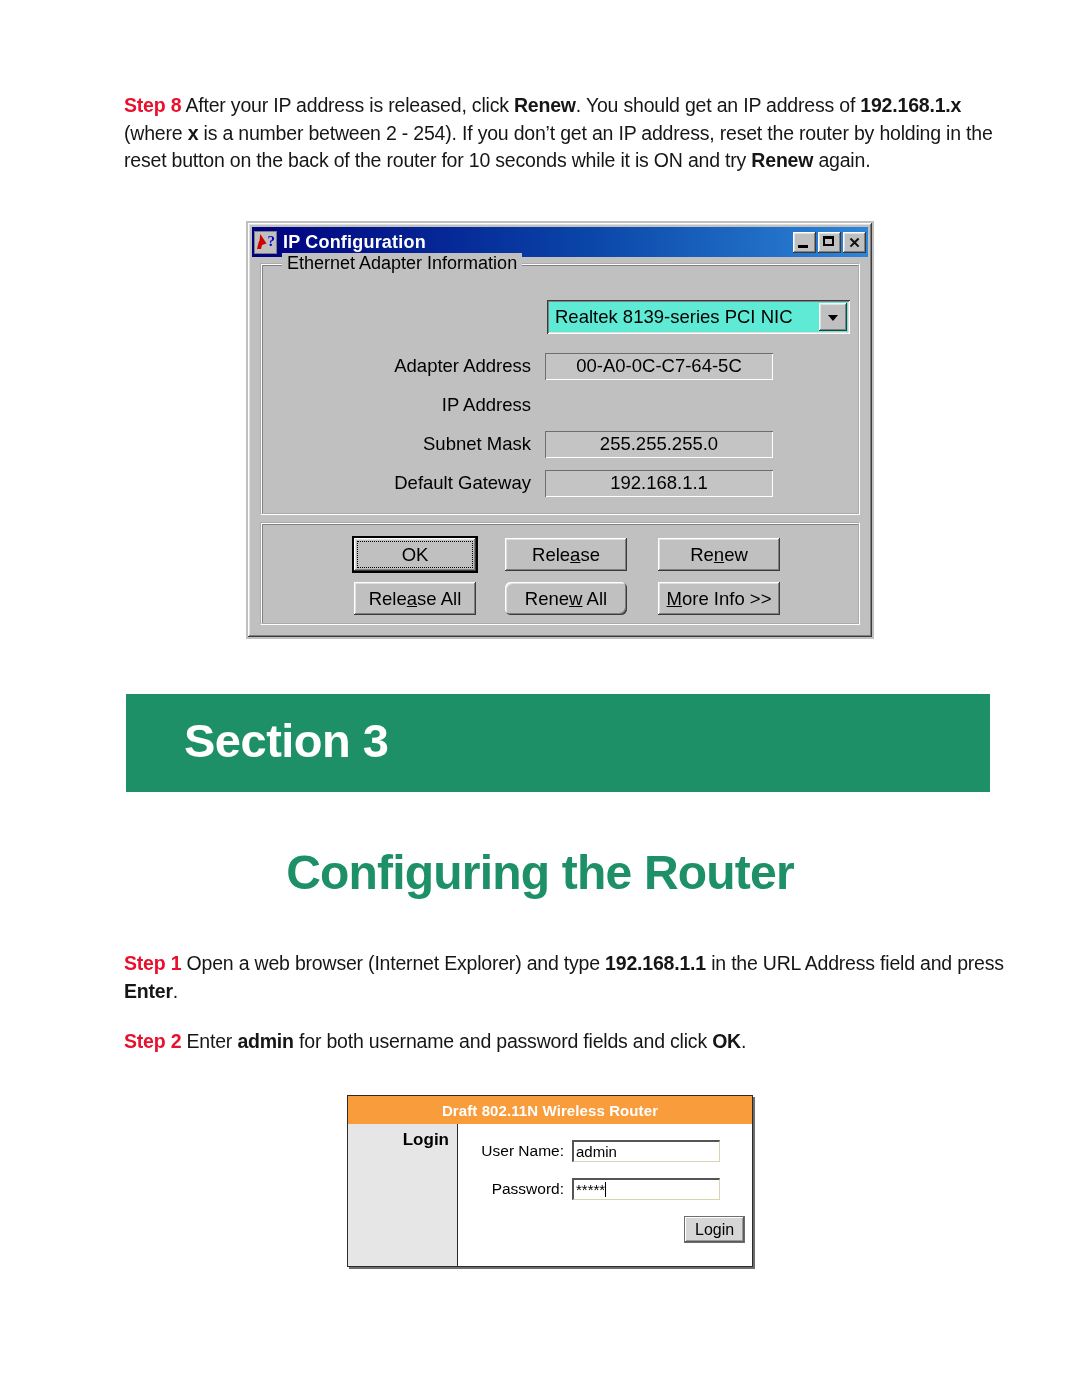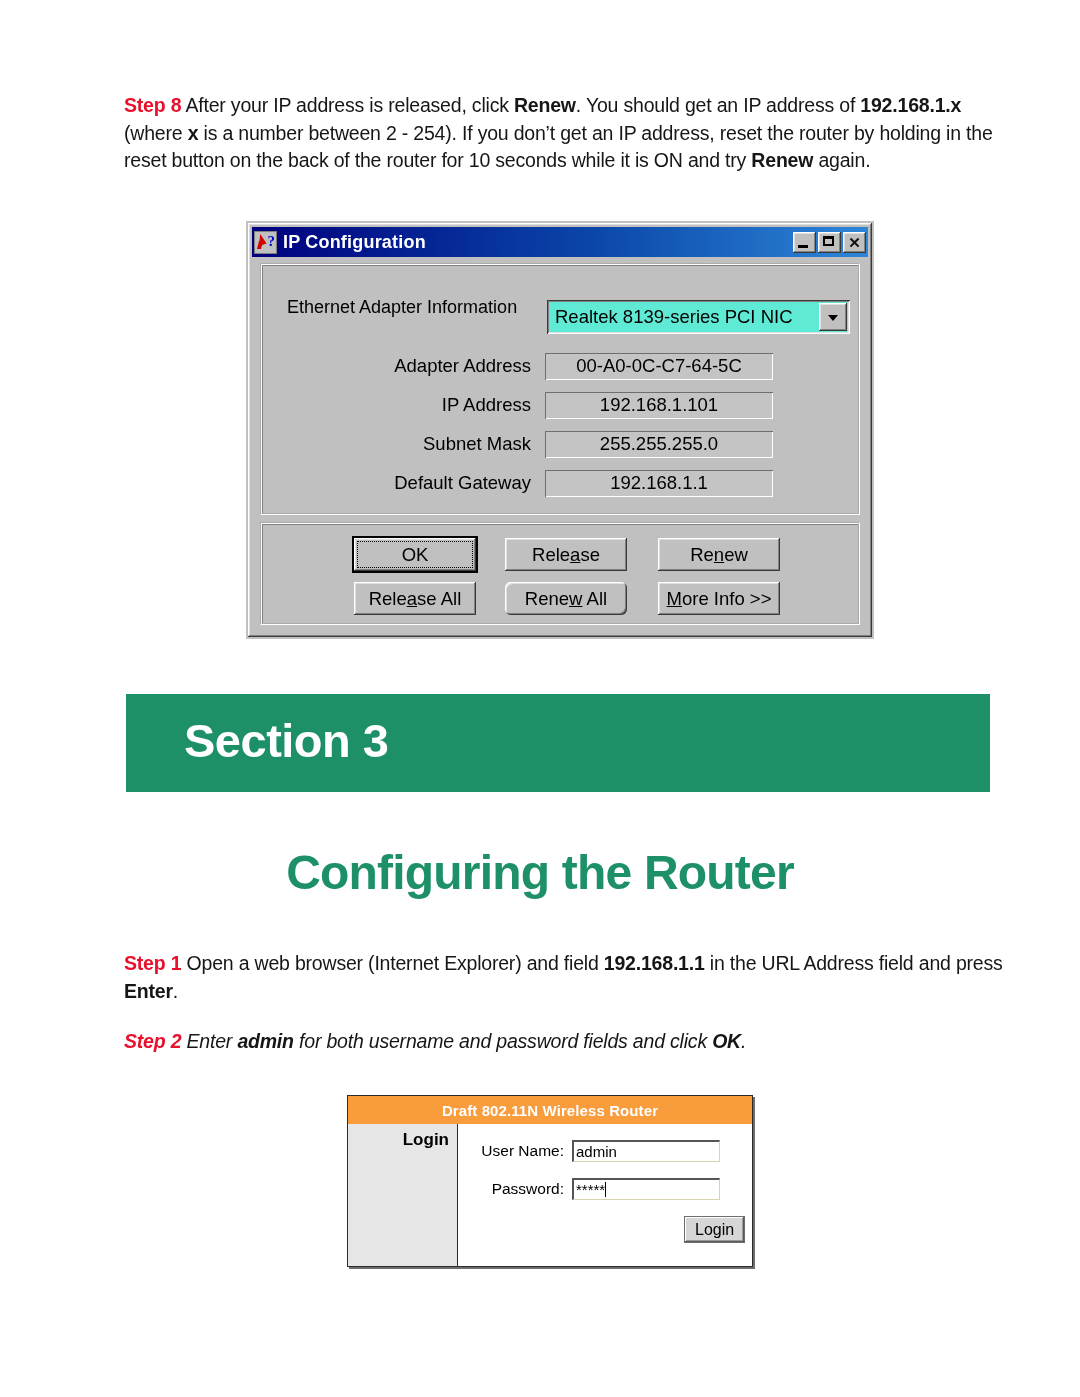--- a/index.html
+++ b/index.html
@@ -18,21 +18,21 @@
     font-size:19.5px;
     line-height:27.5px;
     color:#161616;
     letter-spacing:-0.2px;
   }
   .step-label{color:#e8112d;font-weight:bold;}
   .b{font-weight:bold;}
 
   #para-step8{left:124px;top:92px;width:872px;}
   #para-step1{left:124px;top:950px;width:880px;}
-  #para-step2{left:124px;top:1028px;width:880px;font-style:italic;}
+  #para-step2{left:124px;top:1028px;width:880px;}
 
   
   #ipcfg{
     position:absolute;left:246px;top:221px;width:628px;height:418px;
     background:#c0c0c0;
     border:2px solid #c0c0c0;
     box-shadow: inset -1px -1px 0 #3a3a3a, inset 1px 1px 0 #ffffff,
                 inset -2px -2px 0 #808080, inset 2px 2px 0 #dfdfdf;
     box-sizing:border-box;
     font-size:17px;
@@ -84,21 +84,21 @@
 
   
   #grp-adapter{
     position:absolute;left:12px;top:40px;right:12px;height:252px;
     border:2px groove #ffffff;
     box-shadow: inset 1px 1px 0 #808080;
     box-sizing:border-box;
   }
   #grp-adapter-legend{
     position:absolute;left:20px;top:-12px;background:#c0c0c0;padding:0 5px;
-    font-size:18px;color:#000;white-space:nowrap;margin-top:44px;
+    font-size:18px;color:#000;white-space:nowrap;
   }
 
   #nic-select{
     position:absolute;left:299px;top:77px;width:303px;height:34px;
     background:#5eead4;
     box-shadow: inset 1px 1px 0 #3a3a3a, inset -1px -1px 0 #ffffff,
                 inset 2px 2px 0 #808080, inset -2px -2px 0 #dfdfdf;
     box-sizing:border-box;
     display:flex;align-items:center;
   }
@@ -272,21 +272,20 @@
     <span class="nic-text">Realtek 8139-series PCI NIC</span>
     <span id="nic-arrow"></span>
   </div>
 
   <div class="fieldrow" id="row-mac">
     <div class="lbl">Adapter Address</div>
     <div class="val">00-A0-0C-C7-64-5C</div>
   </div>
   <div class="fieldrow" id="row-ip">
     <div class="lbl">IP Address</div>
-    <div class="val">192.168.1.101</div>
   </div>
   <div class="fieldrow" id="row-mask">
     <div class="lbl">Subnet Mask</div>
     <div class="val">255.255.255.0</div>
   </div>
   <div class="fieldrow" id="row-gw">
     <div class="lbl">Default Gateway</div>
     <div class="val">192.168.1.1</div>
   </div>
 
@@ -313,21 +312,21 @@
   </div>
 </div>
 
 <div id="section-banner">
   <div id="section-banner-text">Section 3</div>
 </div>
 
 <div id="page-heading">Configuring the Router</div>
 
 <div class="para" id="para-step1">
-  <span class="step-label">Step 1</span><span> Open a web browser (Internet Explorer) and field </span><span class="b">192.168.1.1</span><span> in the URL Address field and press </span><span class="b">Enter</span><span>.</span>
+  <span class="step-label">Step 1</span><span> Open a web browser (Internet Explorer) and type </span><span class="b">192.168.1.1</span><span> in the URL Address field and press </span><span class="b">Enter</span><span>.</span>
 </div>
 
 <div class="para" id="para-step2">
   <span class="step-label">Step 2</span><span> Enter </span><span class="b">admin</span><span> for both username and password fields and click </span><span class="b">OK</span><span>.</span>
 </div>
 
 <div id="login-panel">
   <div id="login-header">Draft 802.11N Wireless Router</div>
   <div id="login-sidebar">
     <div id="login-sidebar-title">Login</div>

